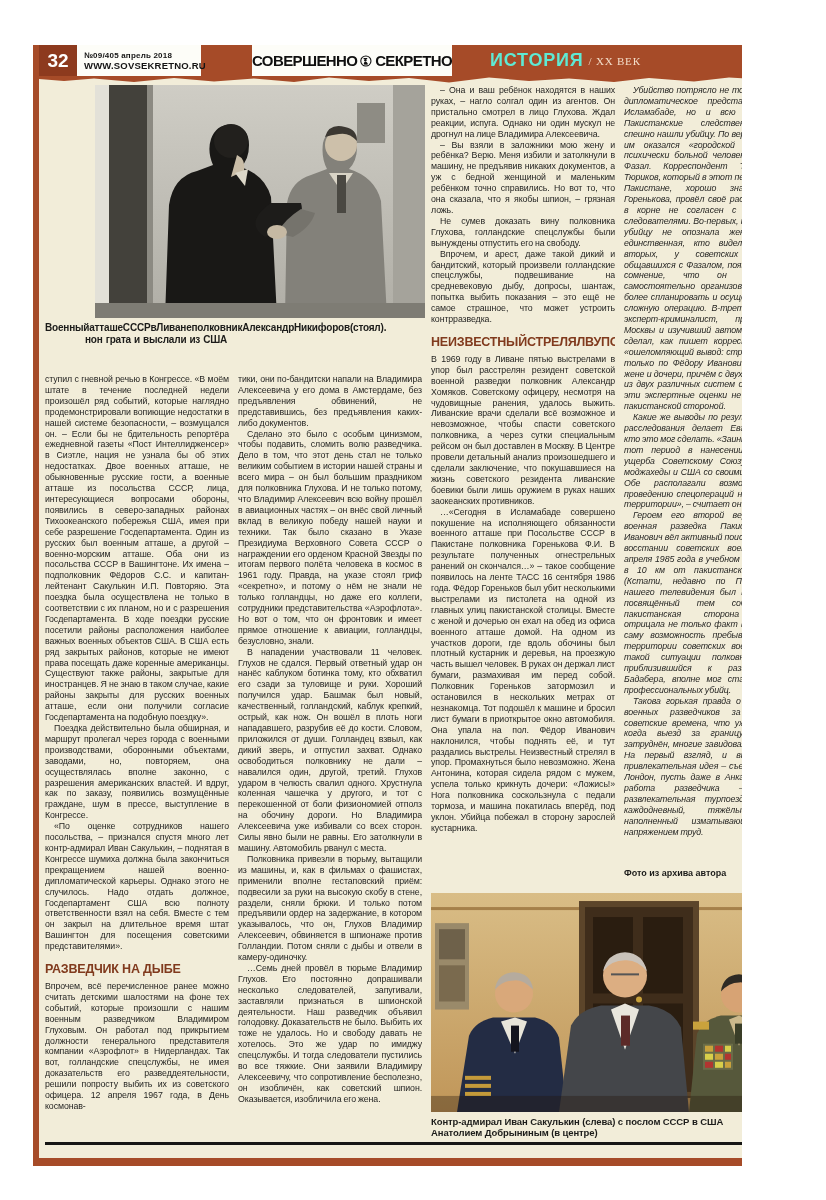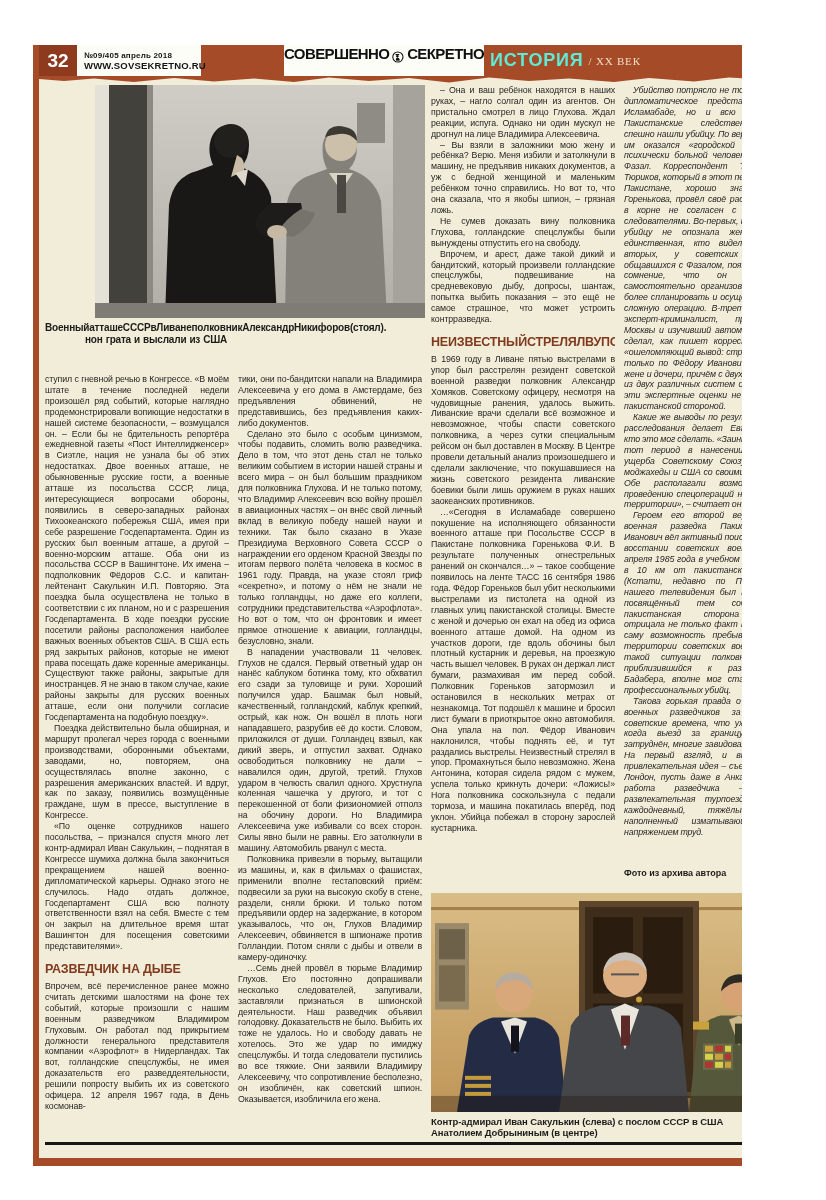--- a/index.html
+++ b/index.html
@@ -14,21 +14,21 @@
   
   .hbar{position:absolute;left:39px;top:45px;width:767px;height:31px;background:#a64b28;}
   .torn{position:absolute;left:39px;top:76px;width:767px;height:8px;}
   .numbox{position:absolute;left:0;top:0;width:38px;height:31px;background:#8d3a1e;
           color:#fff;font-weight:bold;font-size:19px;display:flex;align-items:center;justify-content:center;}
   .issuebox{position:absolute;left:38px;top:0;width:124px;height:31px;background:#fdfdf8;
             display:flex;flex-direction:column;justify-content:center;padding-left:7px;box-sizing:border-box;}
   .issue-line1{font-size:8px;font-weight:bold;color:#141414;letter-spacing:0.2px;}
   .issue-line2{font-size:9.5px;font-weight:bold;color:#141414;letter-spacing:0.2px;}
   .mastbox{position:absolute;left:213px;top:0;width:200px;height:31px;background:#fdfdf8;
-           display:flex;align-items:flex-start;justify-content:center;gap:3px;margin-left:32px;}
+           display:flex;align-items:center;justify-content:center;gap:3px;}
   .mast-word{font-size:15px;font-weight:900;color:#101010;letter-spacing:-0.6px;}
   .section-label{position:absolute;left:451px;top:0;height:31px;display:flex;align-items:center;gap:5px;}
   .section-main{color:#5eead4;font-weight:bold;font-size:18px;letter-spacing:0.8px;}
   .section-suffix{color:#f3ddc9;font-weight:normal;font-size:11px;letter-spacing:0.8px;font-family:Liberation Serif, serif;}
 
   
   .photo{position:absolute;display:block;}
   .top-photo{left:95px;top:85px;width:330px;height:233px;}
   .bottom-photo{left:431px;top:893px;width:375px;height:219px;z-index:3;}
 

